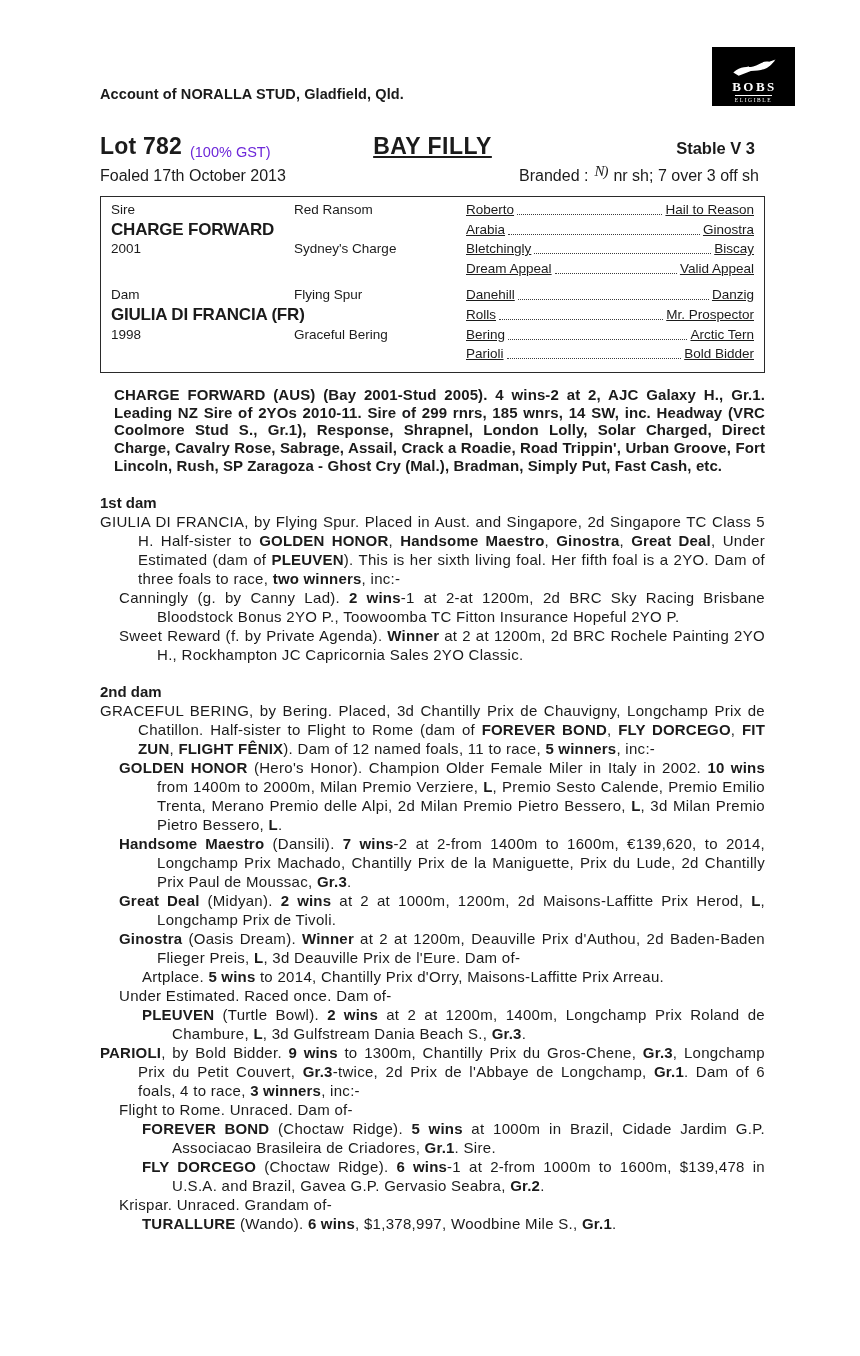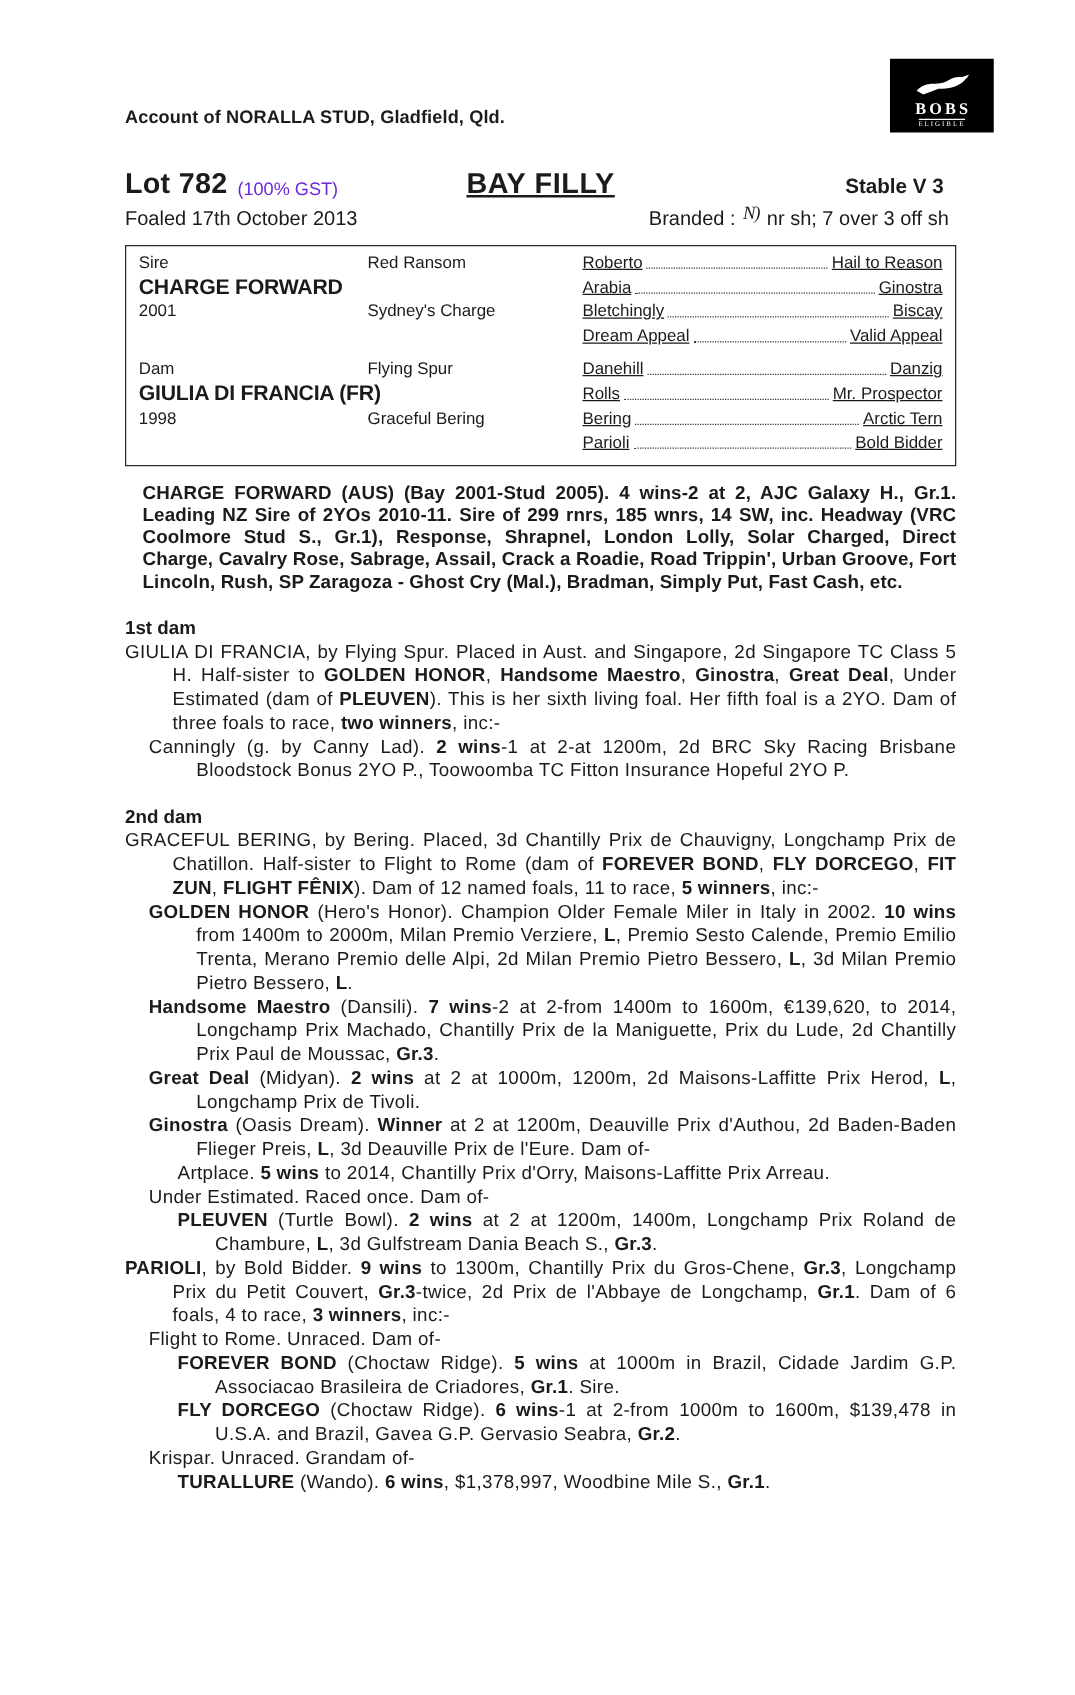--- a/index.html
+++ b/index.html
@@ -184,20 +184,21 @@
       </div>
 
     </div>
 
     <p class="stallion-para"><b>CHARGE FORWARD (AUS) (Bay 2001-Stud 2005). 4 wins-2 at 2, AJC Galaxy H., Gr.1. Leading NZ Sire of 2YOs 2010-11. Sire of 299 rnrs, 185 wnrs, 14 SW, inc. Headway (VRC Coolmore Stud S., Gr.1), Response, Shrapnel, London Lolly, Solar Charged, Direct Charge, Cavalry Rose, Sabrage, Assail, Crack a Roadie, Road Trippin', Urban Groove, Fort Lincoln, Rush, SP Zaragoza - Ghost Cry (Mal.), Bradman, Simply Put, Fast Cash, etc.</b></p>
 
     <div class="section">
       <div class="sec-head">1st dam</div>
       <p class="para lv1"><span>GIULIA DI FRANCIA, by Flying Spur. Placed in Aust. and Singapore, 2d Singapore TC Class 5 H. Half-sister to </span><b>GOLDEN HONOR</b><span>, </span><b>Handsome Maestro</b><span>, </span><b>Ginostra</b><span>, </span><b>Great Deal</b><span>, Under Estimated (dam of </span><b>PLEUVEN</b><span>). This is her sixth living foal. Her fifth foal is a 2YO. Dam of three foals to race, </span><b>two winners</b><span>, inc:-</span></p>
       <p class="para lv2"><span>Canningly (g. by Canny Lad). </span><b>2 wins</b><span>-1 at 2-at 1200m, 2d BRC Sky Racing Brisbane Bloodstock Bonus 2YO P., Toowoomba TC Fitton Insurance Hopeful 2YO P.</span></p>
+      <p class="para lv2"><span>Sweet Reward (f. by Private Agenda). </span><b>Winner</b><span> at 2 at 1200m, 2d BRC Rochele Painting 2YO H., Rockhampton JC Capricornia Sales 2YO Classic.</span></p>
     </div>
 
     <div class="section">
       <div class="sec-head">2nd dam</div>
       <p class="para lv1"><span>GRACEFUL BERING, by Bering. Placed, 3d Chantilly Prix de Chauvigny, Longchamp Prix de Chatillon. Half-sister to Flight to Rome (dam of </span><b>FOREVER BOND</b><span>, </span><b>FLY DORCEGO</b><span>, </span><b>FIT ZUN</b><span>, </span><b>FLIGHT FÊNIX</b><span>). Dam of 12 named foals, 11 to race, </span><b>5 winners</b><span>, inc:-</span></p>
       <p class="para lv2"><b>GOLDEN HONOR</b><span> (Hero's Honor). Champion Older Female Miler in Italy in 2002. </span><b>10 wins</b><span> from 1400m to 2000m, Milan Premio Verziere, </span><b>L</b><span>, Premio Sesto Calende, Premio Emilio Trenta, Merano Premio delle Alpi, 2d Milan Premio Pietro Bessero, </span><b>L</b><span>, 3d Milan Premio Pietro Bessero, </span><b>L</b><span>.</span></p>
       <p class="para lv2"><b>Handsome Maestro</b><span> (Dansili). </span><b>7 wins</b><span>-2 at 2-from 1400m to 1600m, €139,620, to 2014, Longchamp Prix Machado, Chantilly Prix de la Maniguette, Prix du Lude, 2d Chantilly Prix Paul de Moussac, </span><b>Gr.3</b><span>.</span></p>
       <p class="para lv2"><b>Great Deal</b><span> (Midyan). </span><b>2 wins</b><span> at 2 at 1000m, 1200m, 2d Maisons-Laffitte Prix Herod, </span><b>L</b><span>, Longchamp Prix de Tivoli.</span></p>
       <p class="para lv2"><b>Ginostra</b><span> (Oasis Dream). </span><b>Winner</b><span> at 2 at 1200m, Deauville Prix d'Authou, 2d Baden-Baden Flieger Preis, </span><b>L</b><span>, 3d Deauville Prix de l'Eure. Dam of-</span></p>
       <p class="para lv3"><span>Artplace. </span><b>5 wins</b><span> to 2014, Chantilly Prix d'Orry, Maisons-Laffitte Prix Arreau.</span></p>

